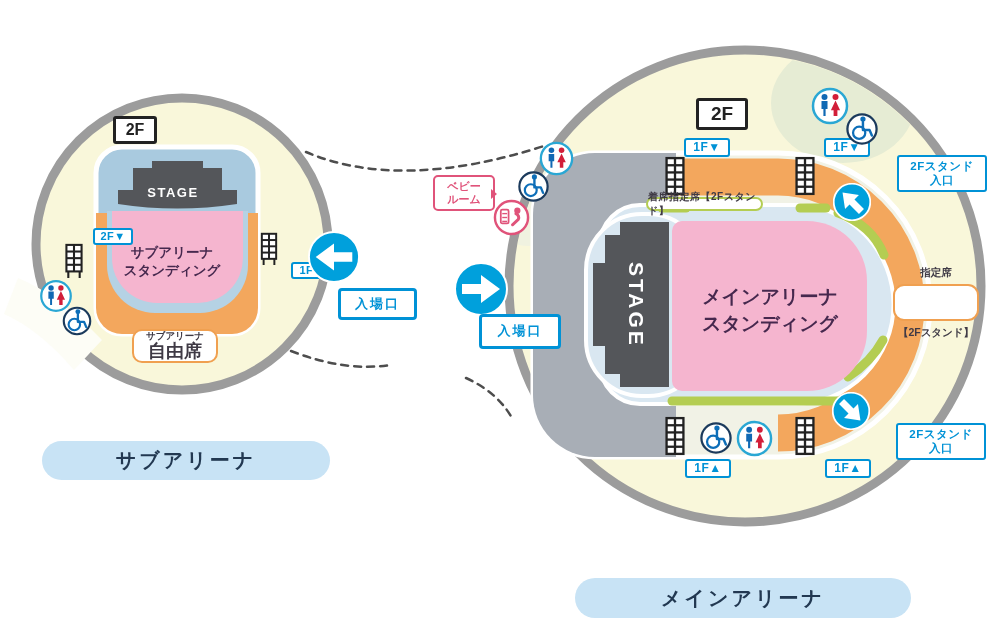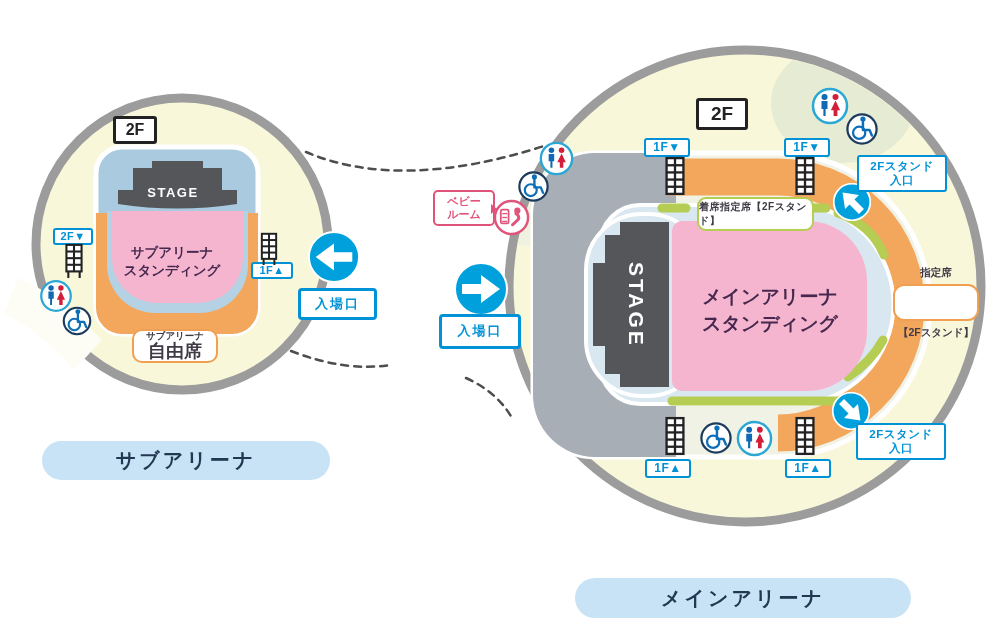--- a/index.html
+++ b/index.html
@@ -2,21 +2,21 @@
 <html><head>
 <meta charset="utf-8">
 <style>
   html,body{margin:0;padding:0;}
   body{width:1000px;height:640px;background:#fff;font-family:"Liberation Sans","DejaVu Sans",sans-serif;}
   #stage-area{position:relative;width:1000px;height:640px;overflow:hidden;background:#fff;}
   #shapes{position:absolute;left:0;top:0;}
   .abs{position:absolute;box-sizing:border-box;}
   .blab{background:#fff;border:2px solid #0092d6;color:#0092d6;font-weight:bold;
         display:flex;align-items:center;justify-content:center;text-align:center;
-        font-size:12px;border-radius:3px;line-height:1.15;letter-spacing:0.5px;}
+        font-size:12px;border-radius:3px;line-height:1.15;letter-spacing:0.5px;margin-left:40px;}
   .blab.big{border-width:3px;font-size:13px;border-radius:4px;letter-spacing:2px;}
   .blab.two{flex-direction:column;font-size:11.5px;}
   .badge2f{background:#fff;border:3px solid #222;color:#222;font-weight:bold;
         display:flex;align-items:center;justify-content:center;border-radius:3px;}
   .glab{background:#fff;border:2px solid #b4cd52;color:#3f3a45;font-weight:bold;
         display:flex;align-items:center;justify-content:center;font-size:10px;
         border-radius:9px;letter-spacing:0.5px;}
   .olab{background:#fff;border:2.5px solid #f0a050;color:#3f3a45;font-weight:bold;
         display:flex;flex-direction:column;align-items:center;justify-content:center;
         font-size:10.5px;border-radius:11px;line-height:1.3;}
@@ -262,21 +262,21 @@
   <svg viewBox="0 0 38 38">
         <circle cx="19" cy="19" r="17" fill="#fff" stroke="#e0537a" stroke-width="2.5"></circle>
         <rect x="8" y="11" width="8" height="14" rx="1.5" fill="none" stroke="#e0537a" stroke-width="1.8"></rect>
         <line x1="9.5" y1="15" x2="14.5" y2="15" stroke="#e0537a" stroke-width="1.4"></line>
         <line x1="9.5" y1="19" x2="14.5" y2="19" stroke="#e0537a" stroke-width="1.4"></line>
         <line x1="9.5" y1="23" x2="14.5" y2="23" stroke="#e0537a" stroke-width="1.4"></line>
         <circle cx="25" cy="12" r="3.2" fill="#e0537a"></circle>
         <path d="M23.5 15 Q27.5 17 26 21 L20 26.5" fill="none" stroke="#e0537a" stroke-width="3" stroke-linecap="round"></path>
       </svg>
 </div>
-<div class="abs plab" style="left:433px;top:190px;width:62px;height:36px;">
+<div class="abs plab" style="left:433px;top:175px;width:62px;height:36px;">
   <span>ベビー</span>
   <span>ルーム</span>
 </div>
 
 <div class="abs icon" style="left:700px;top:422px;width:32px;height:32px;">
   <svg viewBox="0 0 34 34">
         <circle cx="17" cy="17" r="15.5" fill="#fff" stroke="#1b3a5c" stroke-width="2.4"></circle>
         <circle cx="14" cy="21" r="6.5" fill="none" stroke="#0d6eb8" stroke-width="2.4"></circle>
         <circle cx="18" cy="6.5" r="2.8" fill="#0d6eb8"></circle>
         <path d="M18 9.5 V18 H25 L27.5 24" fill="none" stroke="#0d6eb8" stroke-width="2.6" stroke-linecap="round" stroke-linejoin="round"></path>
@@ -310,21 +310,21 @@
 </div>
 
 <div class="abs blab two" style="left:857px;top:155px;width:90px;height:37px;">
   <span>2Fスタンド</span>
   <span>入口</span>
 </div>
 <div class="abs blab two" style="left:856px;top:423px;width:90px;height:37px;">
   <span>2Fスタンド</span>
   <span>入口</span>
 </div>
-<div class="abs glab" style="left:697px;top:197px;width:117px;height:34px;">着席指定席【2Fスタンド】</div>
+<div class="abs glab" style="left:646px;top:197px;width:117px;height:14px;">着席指定席【2Fスタンド】</div>
 <div class="abs olab" style="left:893px;top:284px;width:86px;height:37px;gap:46px;">
   <span>指定席</span>
   <span>【2Fスタンド】</span>
 </div>
 
 <div class="abs icon" style="left:454px;top:262px;width:54px;height:54px;">
   <svg viewBox="0 0 54 54">
         <circle cx="27" cy="27" r="26" fill="#00a0dc" stroke="#fff" stroke-width="2"></circle>
         <path d="M8 22 H27 V13 L46 27 L27 41 V32 H8 Z" fill="#fff"></path>
       </svg>

